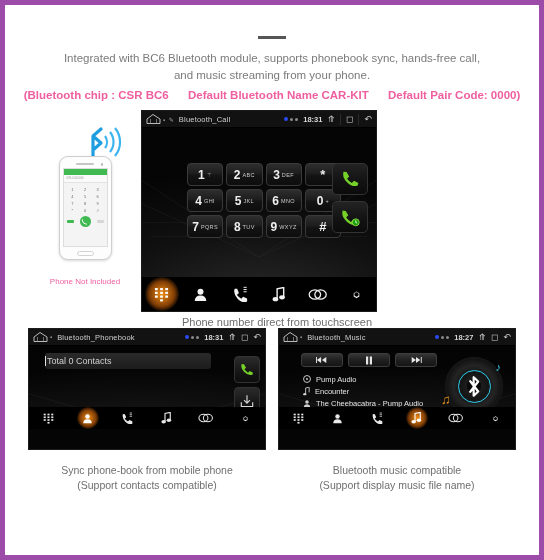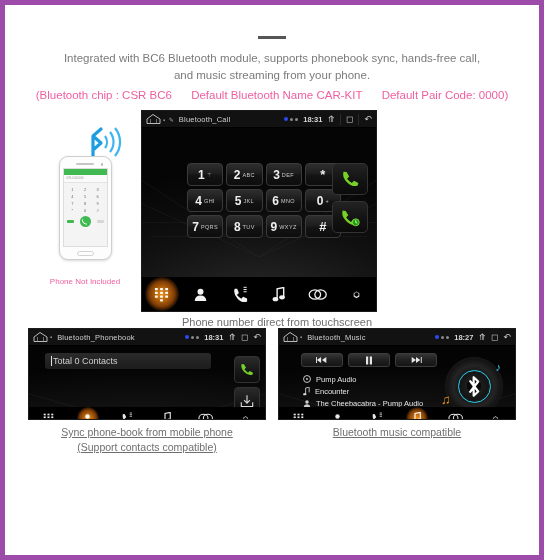--- a/index.html
+++ b/index.html
@@ -45,21 +45,21 @@
     color: #7b7b7b;
     line-height: 17px;
     padding: 0 48px;
   }
   .spec-line {
     font-size: 11.5px;
     color: #ef5fa0;
     margin-top: 5px;
     white-space: nowrap;
   }
-  .spec-line .spec-item { margin: 0 8px; }
+  .spec-line .spec-item { margin: 0 8px; font-weight: bold; }
 
   
   .main-area {
     position: relative;
     height: 212px;
     margin-top: 9px;
   }
 
   .unit-main {
     position: absolute;
@@ -334,21 +334,21 @@
     display: flex;
     justify-content: center;
     gap: 12px;
     margin-top: 6px;
     padding: 0 24px;
   }
   .bcol { width: 238px; }
 
   .unit-sm {
     width: 238px;
-    height: 92px;
+    height: 122px;
     background: #050505;
     border: 1px solid #1c1c1c;
     position: relative;
     overflow: hidden;
   }
   .sm-body {
     position: relative;
     height: 83px;
     background:
       radial-gradient(ellipse 170% 130% at 50% 125%, #2b2b2b 0%, #101010 44%, #040404 78%);
@@ -366,21 +366,20 @@
 
   
   .pb-search {
     position: absolute;
     left: 16px; top: 7px;
     width: 166px; height: 16px;
     background: linear-gradient(#2a2a2a, #1d1d1d);
     border-radius: 3px;
     display: flex;
     align-items: center;
-    padding-left: 6px;
     color: #cfcfcf;
     font-size: 9px;
   }
   .pb-search .caret {
     width: 1px; height: 10px;
     background: #e2e2e2;
     margin-right: 1px;
   }
   .pb-btns {
     position: absolute;
@@ -462,22 +461,21 @@
     font-size: 11px;
   }
   .mu-note-a { color: #38c8f0; right: 2px; top: 4px; }
   .mu-note-b { color: #e8921c; left: -4px; bottom: 8px; font-size: 13px; }
 
   .cap-sm {
     text-align: center;
     font-size: 10.5px;
     color: #6f6f6f;
     line-height: 15px;
-    margin-top: 5px;
-    text-decoration: underline;
+    margin-top: 13px;
   }
 </style>
 </head>
 <body>
 
 <div class="page-frame">
 <div class="inner">
 
   <div class="header">
     <div class="title-rule"></div>
@@ -950,19 +948,20 @@
               <svg width="11" height="11" viewBox="0 0 16 16">
                 <path d="M8 0.8 L11 2.6 L11 6.2 L8 8 L5 6.2 L5 2.6 Z" transform="translate(0,4)" fill="#e8e8e8"></path>
                 <circle cx="8" cy="8" r="2.2" fill="#000"></circle>
               </svg>
             </div>
           </div>
         </div>
       </div>
       <div class="cap-sm">
         <div>Bluetooth music compatible</div>
+        <div>(Support display music file name)</div>
       </div>
     </div>
 
   </div>
 
 </div>
 </div>
 
 </body></html>

